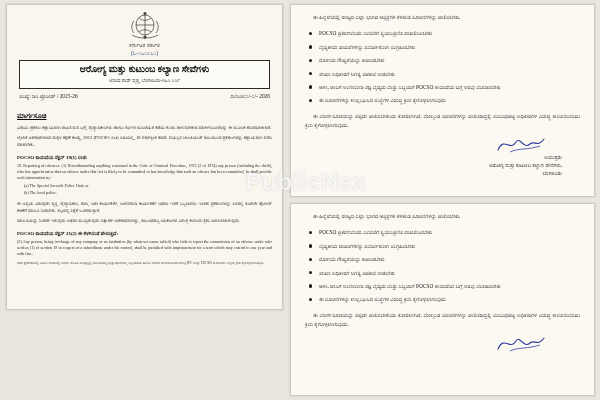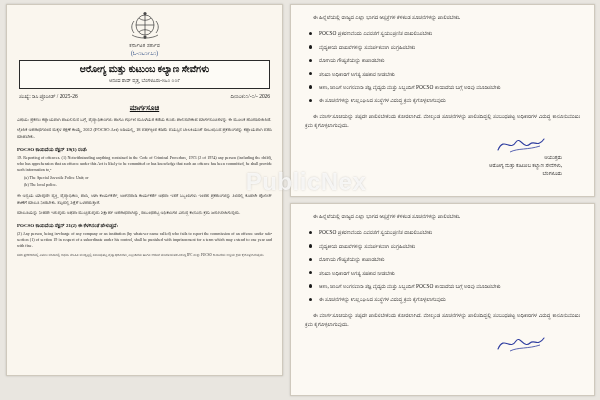--- a/index.html
+++ b/index.html
@@ -12,21 +12,21 @@
   }
   .page{
     position:absolute;
     box-sizing:border-box;
     background:#fbf8f2;
     border:1px solid #cfc9bd;
     overflow:hidden;
   }
   
   #doc-left{
-    left:6px;top:4px;width:277px;height:372px;
+    left:6px;top:4px;width:277px;height:306px;
     padding:6px 10px 4px 10px;
     background:#faf6ee;
     box-shadow:0 0 2px rgba(0,0,0,.18);
   }
   .emblem{
     width:100%;
     text-align:center;
     line-height:1;
   }
   .emblem svg{display:block;margin:0 auto;}
@@ -63,24 +63,23 @@
   }
   .meta-row{
     display:flex;
     justify-content:space-between;
     font-size:5.4px;
     color:#1b1b1b;
     margin-top:4px;
     padding:0 2px;
   }
   .guide-head{
-    text-align:center;
     font-size:7px;
     font-weight:bold;
-    margin-top:4px;
+    margin-top:12px;
     color:#101010;
     text-decoration:underline;
     text-underline-offset:1px;
   }
   .para{
     font-size:4.5px;
     line-height:1.62;
     color:#1d1d1d;
     text-align:justify;
     margin-top:4px;

